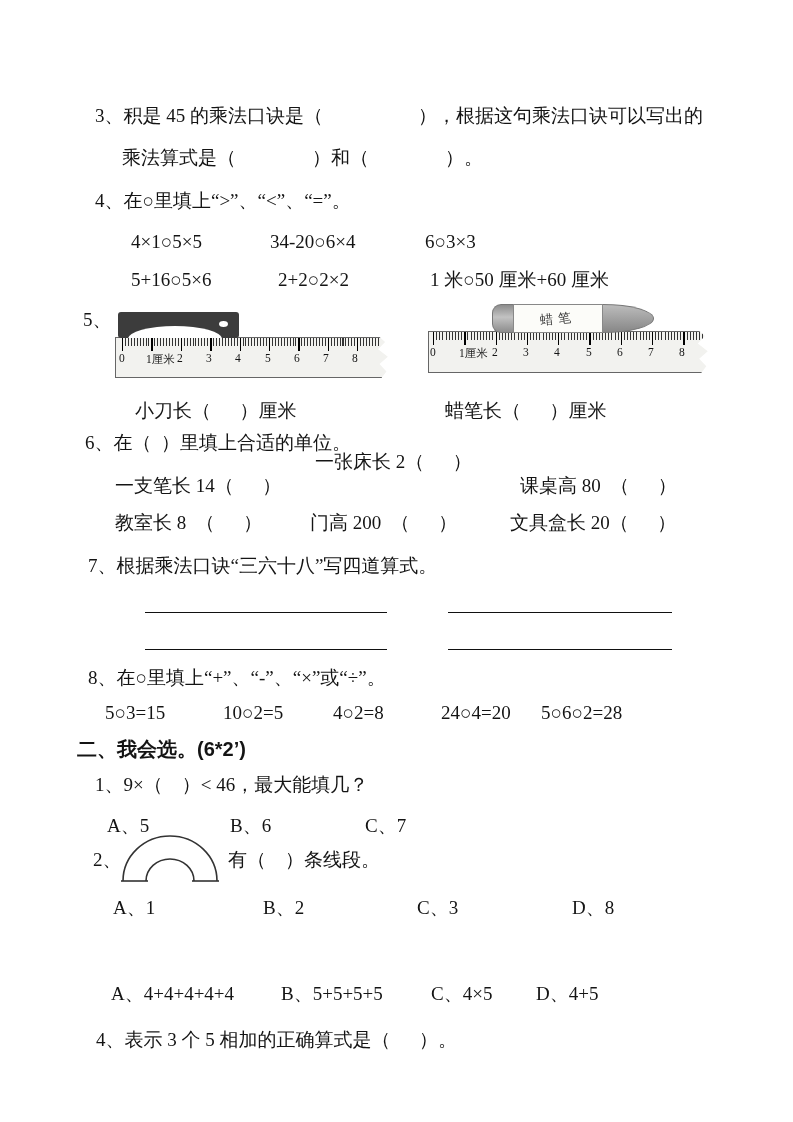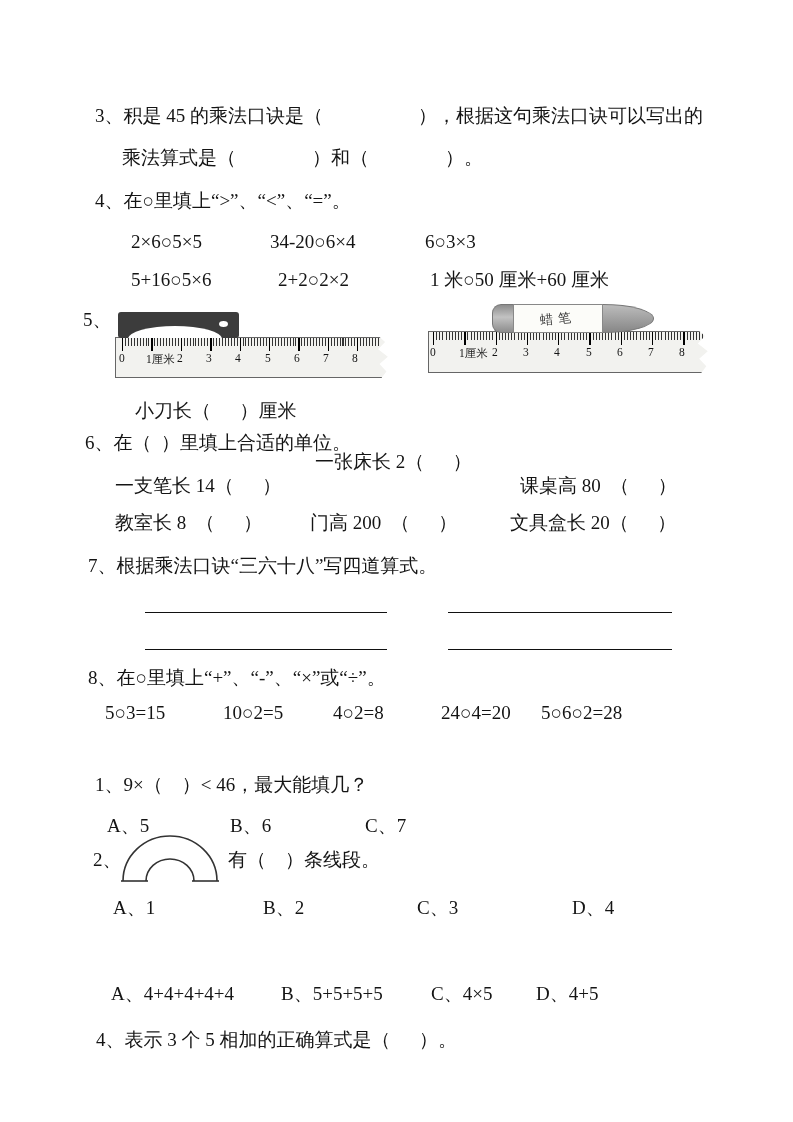--- a/index.html
+++ b/index.html
@@ -67,21 +67,21 @@
 </style>
 </head>
 <body>
 
 <div class="page">
 
   <span class="t" style="left:95px;top:104px">3、积是 45 的乘法口诀是（                    ），根据这句乘法口诀可以写出的</span>
   <span class="t" style="left:122px;top:146px">乘法算式是（                ）和（                ）。</span>
 
   <span class="t" style="left:95px;top:189px">4、在○里填上“&gt;”、“&lt;”、“=”。</span>
-  <span class="t" style="left:131px;top:230px">2×6○5×5</span>
+  <span class="t" style="left:131px;top:230px">4×1○5×5</span>
   <span class="t" style="left:270px;top:230px">34-20○6×4</span>
   <span class="t" style="left:425px;top:230px">6○3×3</span>
   <span class="t" style="left:131px;top:268px">5+16○5×6</span>
   <span class="t" style="left:278px;top:268px">2+2○2×2</span>
   <span class="t" style="left:430px;top:268px">1 米○50 厘米+60 厘米</span>
 
   <span class="t" style="left:83px;top:308px">5、</span>
 
   <div id="knife"></div>
 
@@ -115,20 +115,21 @@
     <span class="tick-label" style="left:63px">2</span>
     <span class="tick-label" style="left:94px">3</span>
     <span class="tick-label" style="left:125px">4</span>
     <span class="tick-label" style="left:157px">5</span>
     <span class="tick-label" style="left:188px">6</span>
     <span class="tick-label" style="left:219px">7</span>
     <span class="tick-label" style="left:250px">8</span>
   </div>
 
   <span class="t" style="left:135px;top:399px">小刀长（      ）厘米</span>
+  <span class="t" style="left:445px;top:399px">蜡笔长（      ）厘米</span>
 
   <span class="t" style="left:85px;top:431px">6、在（  ）里填上合适的单位。</span>
   <span class="t" style="left:115px;top:474px">一支笔长 14（      ）</span>
   <span class="t" style="left:315px;top:450px">一张床长 2（      ）</span>
   <span class="t" style="left:520px;top:474px">课桌高 80  （      ）</span>
   <span class="t" style="left:115px;top:511px">教室长 8  （      ）</span>
   <span class="t" style="left:310px;top:511px">门高 200  （      ）</span>
   <span class="t" style="left:510px;top:511px">文具盒长 20（      ）</span>
 
   <span class="t" style="left:88px;top:554px">7、根据乘法口诀“三六十八”写四道算式。</span>
@@ -137,38 +138,39 @@
   <div class="blank-line" style="left:145px;top:649px;width:242px"></div>
   <div class="blank-line" style="left:448px;top:649px;width:224px"></div>
 
   <span class="t" style="left:88px;top:666px">8、在○里填上“+”、“-”、“×”或“÷”。</span>
   <span class="t" style="left:105px;top:701px">5○3=15</span>
   <span class="t" style="left:223px;top:701px">10○2=5</span>
   <span class="t" style="left:333px;top:701px">4○2=8</span>
   <span class="t" style="left:441px;top:701px">24○4=20</span>
   <span class="t" style="left:541px;top:701px">5○6○2=28</span>
 
+  <span class="t sec-title" style="left:77px;top:737px">二、我会选。(6*2’)</span>
 
   <span class="t" style="left:95px;top:773px">1、9×（    ）&lt; 46，最大能填几？</span>
   <span class="t" style="left:107px;top:814px">A、5</span>
   <span class="t" style="left:230px;top:814px">B、6</span>
   <span class="t" style="left:365px;top:814px">C、7</span>
 
   <span class="t" style="left:93px;top:848px">2、</span>
   <svg id="arch" viewBox="0 0 100 50">
     <path d="M3,47 A47,45 0 0 1 97,47" fill="none" stroke="#333" stroke-width="1.6"></path>
     <path d="M26,47 A24,22 0 0 1 74,47" fill="none" stroke="#333" stroke-width="1.6"></path>
     <line x1="1" y1="47" x2="28" y2="47" stroke="#333" stroke-width="1.6"></line>
     <line x1="72" y1="47" x2="99" y2="47" stroke="#333" stroke-width="1.6"></line>
   </svg>
   <span class="t" style="left:228px;top:848px">有（    ）条线段。</span>
   <span class="t" style="left:113px;top:896px">A、1</span>
   <span class="t" style="left:263px;top:896px">B、2</span>
   <span class="t" style="left:417px;top:896px">C、3</span>
-  <span class="t" style="left:572px;top:896px">D、4</span>
+  <span class="t" style="left:572px;top:896px">D、8</span>
 
   <span class="t" style="left:111px;top:982px">A、4+4+4+4+4</span>
   <span class="t" style="left:281px;top:982px">B、5+5+5+5</span>
   <span class="t" style="left:431px;top:982px">C、4×5</span>
   <span class="t" style="left:536px;top:982px">D、4+5</span>
 
   <span class="t" style="left:96px;top:1028px">4、表示 3 个 5 相加的正确算式是（      ）。</span>
 
 </div>
 

